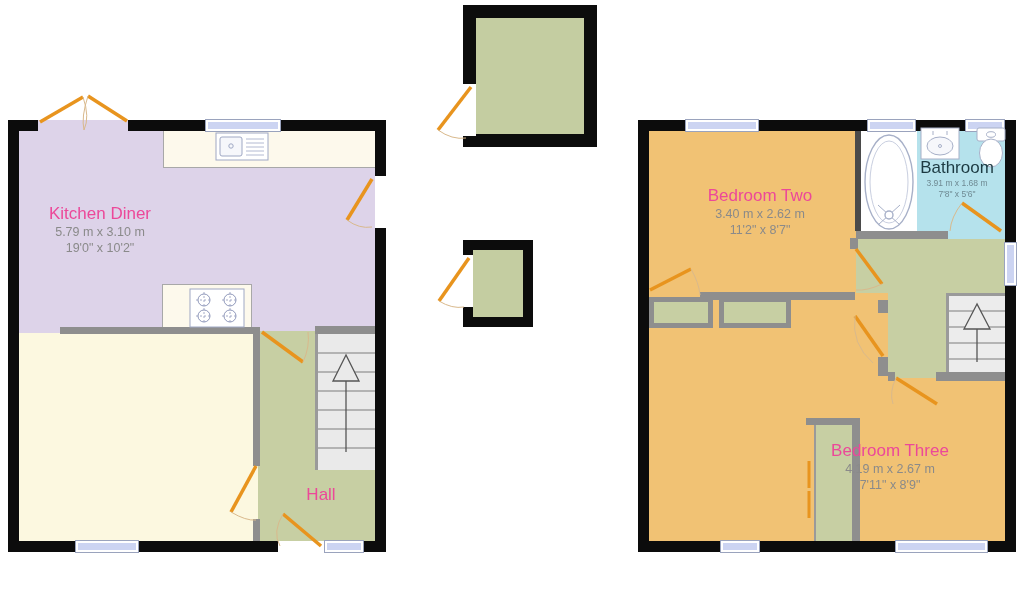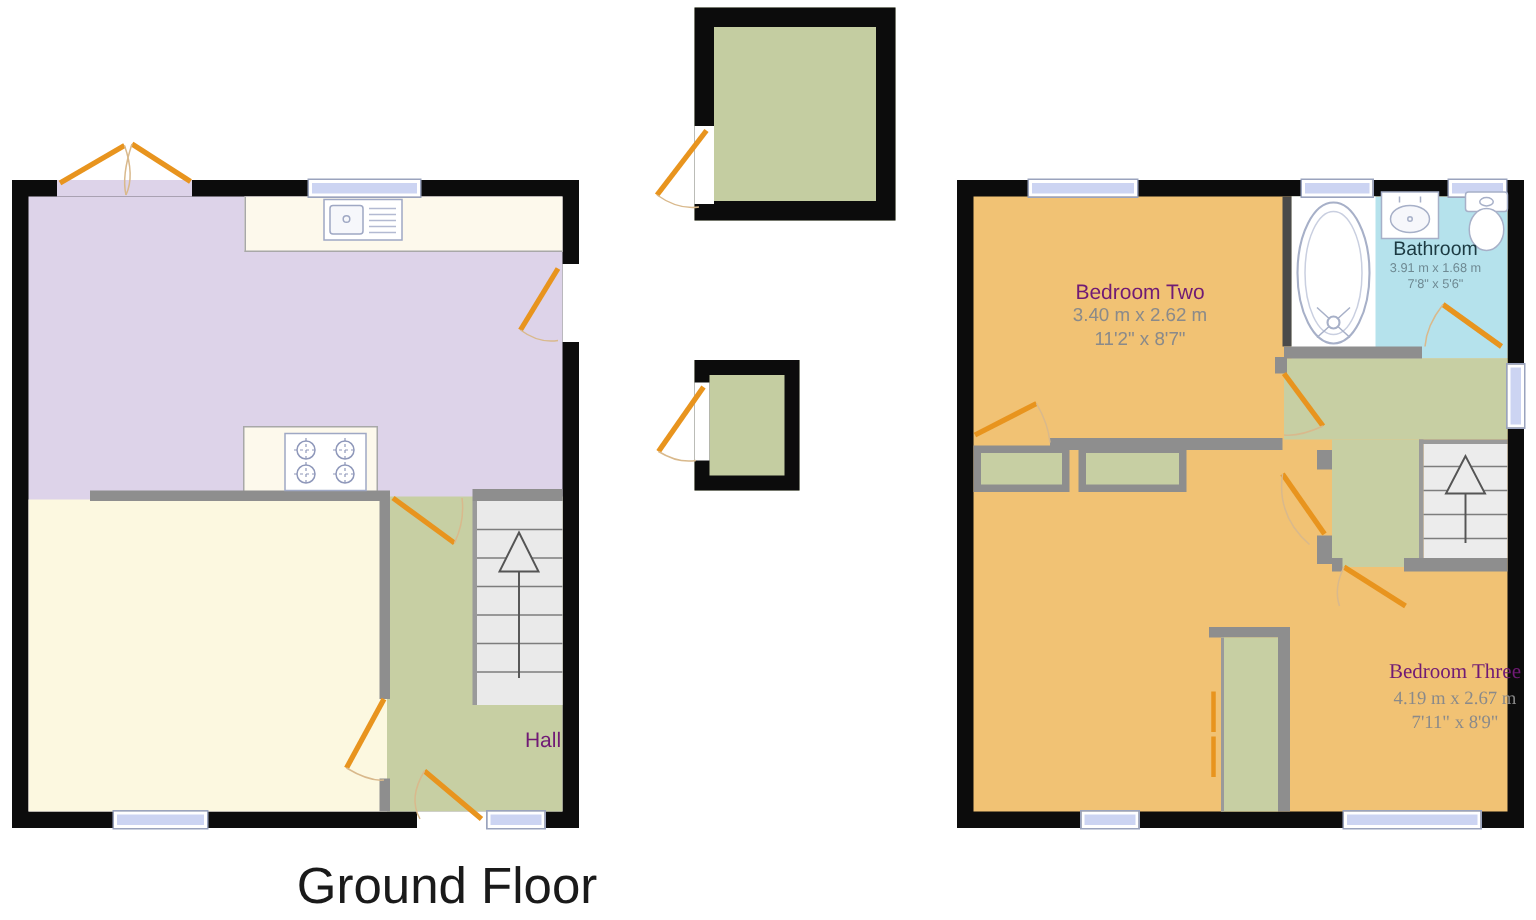--- a/index.html
+++ b/index.html
@@ -4,23 +4,23 @@
 <style>
   html,body{margin:0;padding:0;background:#ffffff;}
   .plan{position:relative;width:1024px;height:613px;background:#ffffff;overflow:hidden;
         font-family:"Liberation Sans", sans-serif;}
   .abs{position:absolute;box-sizing:border-box;}
   .building{position:absolute;box-sizing:border-box;border:11px solid #0c0c0c;}
   .iwall{position:absolute;background:#8e8e8e;}
   .window{position:absolute;background:#ccd4f2;border:2px solid #ffffff;outline:1px solid #9aa3bd;box-sizing:border-box;}
   .gap{position:absolute;background:#ffffff;}
   .room-label{position:absolute;transform:translateX(-50%);text-align:center;white-space:nowrap;}
-  .room-title{font-size:14px;color:#701a75;}
+  .room-title{font-size:17px;color:#ec4899;}
   .room-dim{font-size:12.5px;line-height:16px;color:#8a8a8a;}
-  .room-title-sm{font-size:13px;color:#1c3a42;}
+  .room-title-sm{font-size:17px;color:#1c3a42;}
   .room-dim-sm{font-size:8.5px;line-height:11px;color:#6f8a93;}
   .floor-label{position:absolute;transform:translateX(-50%);font-size:34px;color:#1a1a1a;white-space:nowrap;}
   svg.overlay{position:absolute;left:0;top:0;}
 </style>
 </head>
 <body>
 
 <div class="plan">
 
   <div class="building" style="left:8px;top:120px;width:378px;height:432px;background:#ddd3e9;"></div>
@@ -197,40 +197,44 @@
       <g>
           <path d="M1001,231L962,203"></path>
           <path d="M962,203Q951,217 950,231" stroke="#d9b98c" stroke-width="1"></path>
         </g>
       <g stroke-width="3">
           <path d="M809,461L809,488 M809,491L809,518"></path>
         </g>
     </g>
   </svg>
 
-
-
-  <div class="room-label" style="left:321px;top:485px;margin-left:41px;">
+  <div class="room-label" style="left:100px;top:204px;">
+    <div class="room-title">Kitchen Diner</div>
+    <div class="room-dim">5.79 m x 3.10 m</div>
+    <div class="room-dim">19'0" x 10'2"</div>
+  </div>
+
+
+  <div class="room-label" style="left:321px;top:485px;">
     <div class="room-title">Hall</div>
   </div>
 
   <div class="room-label" style="left:760px;top:186px;">
     <div class="room-title">Bedroom Two</div>
     <div class="room-dim">3.40 m x 2.62 m</div>
     <div class="room-dim">11'2" x 8'7"</div>
   </div>
 
   <div class="room-label" style="left:957px;top:158px;">
     <div class="room-title-sm">Bathroom</div>
     <div class="room-dim-sm">3.91 m x 1.68 m</div>
     <div class="room-dim-sm">7'8" x 5'6"</div>
   </div>
 
 
-  <div class="room-label" style="left:970px;top:441px;font-family:Liberation Serif, serif;">
+  <div class="room-label" style="left:890px;top:441px;">
     <div class="room-title">Bedroom Three</div>
     <div class="room-dim">4.19 m x 2.67 m</div>
     <div class="room-dim">7'11" x 8'9"</div>
   </div>
 
-  <div class="floor-label" style="left:298px;top:572px;">Ground Floor</div>
 
 </div>
 
 </body></html>

